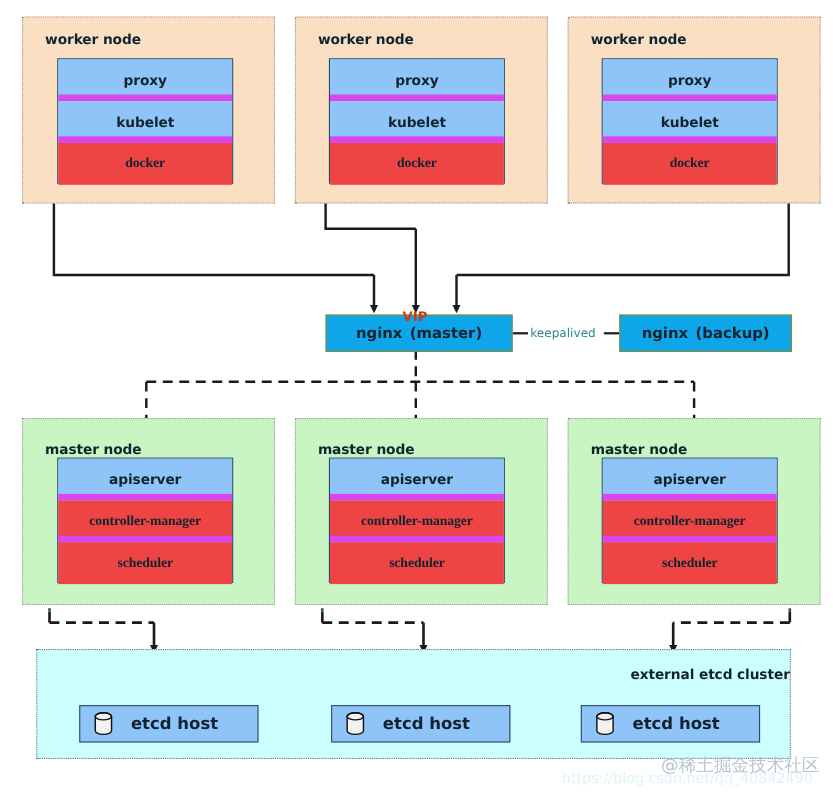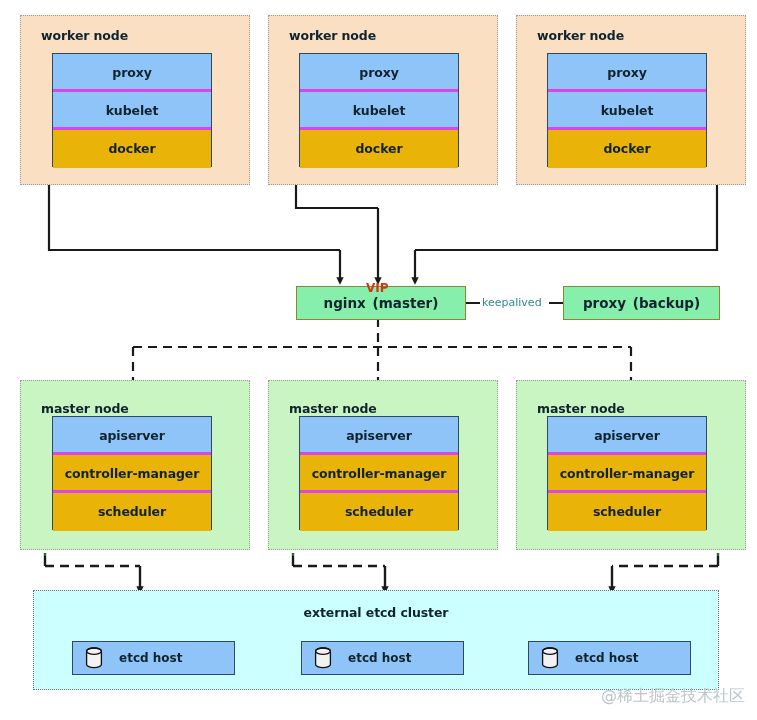--- a/index.html
+++ b/index.html
@@ -48,49 +48,49 @@
     font-weight: bold;
     color: #10232e;
     letter-spacing: -0.1px;
     white-space: nowrap;
   }
   .panel-title-worker { left: 20px; top: 12px; }
   .panel-title-master { left: 20px; top: 20px; }
   .panel-title-etcd {
     left: 0; right: 0;
     top: 14px;
-    text-align: center;
+    text-align: right;
   }
   
   .stack {
     position: absolute;
     box-sizing: border-box;
     border: 1px solid #2e4a63;
     background: #c5ddf9;
   }
   .comp {
     box-sizing: border-box;
     height: 38px;
     line-height: 37px;
     text-align: center;
     font-size: 12.5px;
     font-weight: bold;
     color: #10232e;
-    border-bottom: 3px solid #d946ef;
+    border-bottom: 6px solid #d946ef;
     white-space: nowrap;
     letter-spacing: -0.1px;
   }
   .comp:last-child { border-bottom: none; }
   .comp.dark { background: #8ec4f8; }
-  .comp.light { background: #eab308; }
+  .comp.light { background: #ef4444; font-family: Liberation Serif, serif; }
   
   .nginx-box {
     position: absolute;
     box-sizing: border-box;
-    background: #86efac;
+    background: #0ea5e9;
     border: 1px solid #8a8a2a;
     height: 34px;
     line-height: 33px;
     text-align: center;
     font-size: 13.5px;
     font-weight: bold;
     color: #10232e;
     white-space: nowrap;
   }
   .vip-label {
@@ -112,21 +112,21 @@
     position: absolute;
     box-sizing: border-box;
     background: #8ec4f8;
     border: 1px solid #2e4a63;
     height: 34px;
     display: flex;
     align-items: center;
     padding-left: 12px;
   }
   .etcd-host .label {
-    font-size: 12px;
+    font-size: 15px;
     font-weight: bold;
     color: #10232e;
     margin-left: 16px;
     white-space: nowrap;
   }
   .db-icon { width: 18px; height: 22px; display: block; }
   
   .wm-cn {
     position: absolute;
     right: 12px;
@@ -237,21 +237,21 @@
   </div>
 
   <div class="nginx-box" style="left:296px; top:286px; width:170px;">
     <span>nginx (master)</span>
   </div>
   <div class="vip-label" style="left:366px; top:281px;">VIP</div>
 
   <div class="keepalived-label" style="left:482px; top:296px;">keepalived</div>
 
   <div class="nginx-box" style="left:563px; top:286px; width:157px;">
-    <span>proxy (backup)</span>
+    <span>nginx (backup)</span>
   </div>
 
   <div class="panel panel-master" style="left:20px; top:380px; width:230px; height:170px;">
     <div class="panel-title panel-title-master">master node</div>
   </div>
   <div class="stack" style="left:52px; top:416px; width:160px; height:114px;">
     <div class="comp dark">apiserver</div>
     <div class="comp light">controller-manager</div>
     <div class="comp light">scheduler</div>
   </div>
@@ -299,14 +299,15 @@
   <div class="etcd-host" style="left:528px; top:641px; width:163px;">
     <svg class="db-icon" viewBox="0 0 18 22">
       <ellipse cx="9" cy="4.2" rx="7.4" ry="3.2" fill="#f2f2f2" stroke="#111" stroke-width="1.3"></ellipse>
       <path d="M1.6,4.2 L1.6,17.4 A7.4,3.2 0 0 0 16.4,17.4 L16.4,4.2" fill="#f2f2f2" stroke="#111" stroke-width="1.3"></path>
       <ellipse cx="9" cy="4.2" rx="7.4" ry="3.2" fill="none" stroke="#111" stroke-width="1.3"></ellipse>
     </svg>
     <span class="label">etcd host</span>
   </div>
 
   <div class="wm-cn">@稀土掘金技术社区</div>
+  <div class="wm-url">https://blog.csdn.net/qq_40842490</div>
 
 </div>
 
 </body></html>

